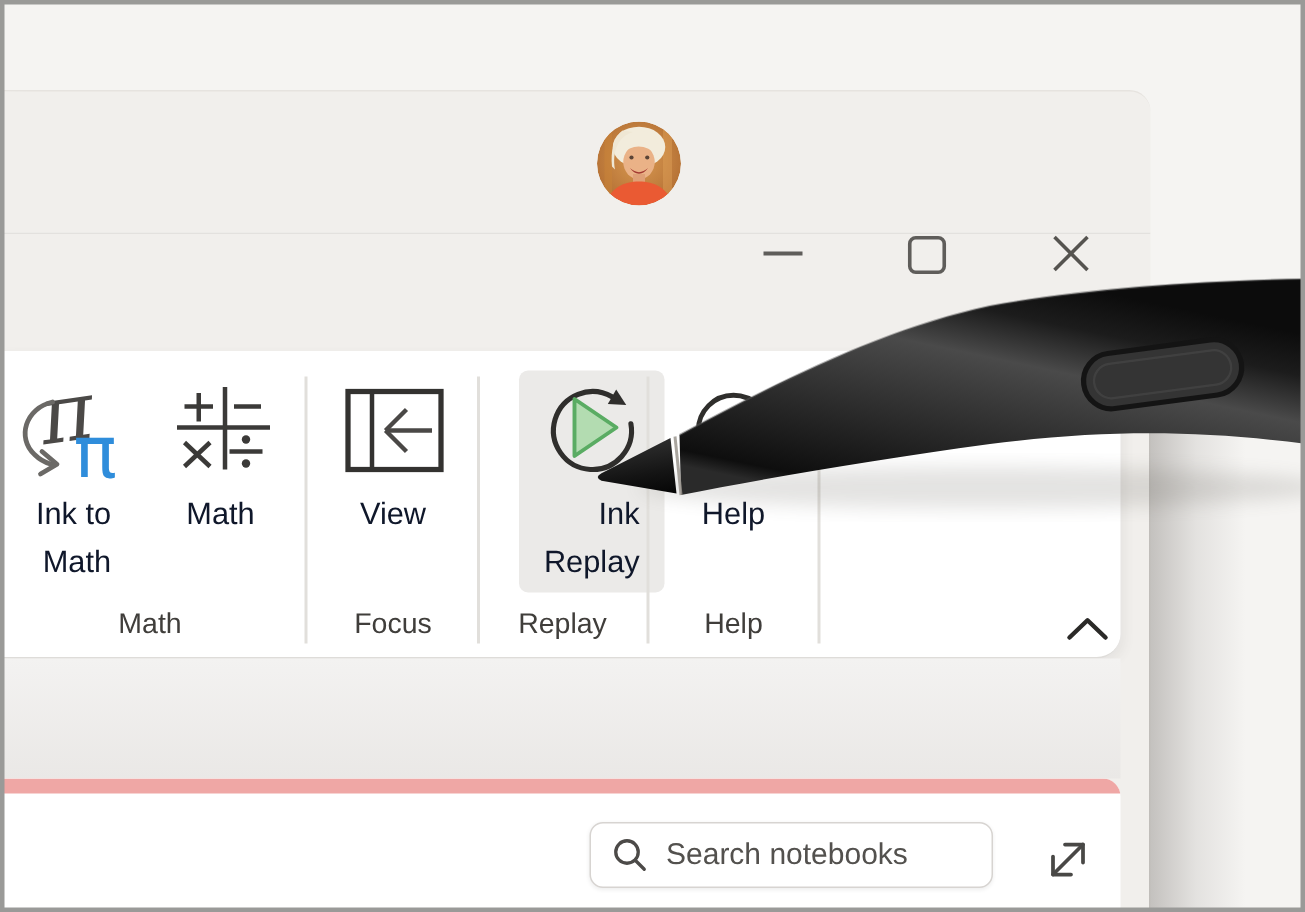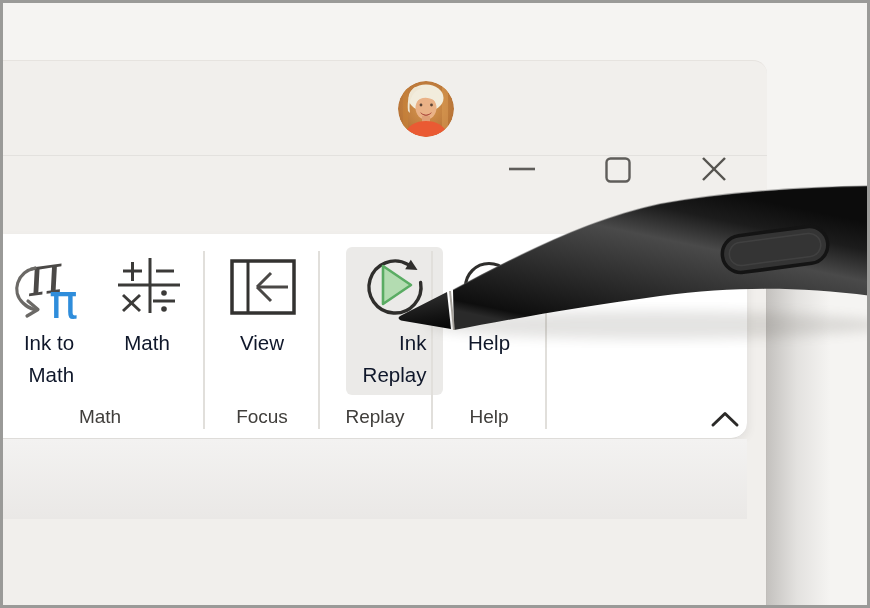--- a/index.html
+++ b/index.html
@@ -197,20 +197,41 @@
 
       <div class="chev">
         <svg width="36" height="26" viewBox="0 0 36 26">
           <polyline points="6,17 18,5.5 30,17" fill="none" stroke="#2b2a28" stroke-width="3" stroke-linecap="round" stroke-linejoin="round"></polyline>
         </svg>
       </div>
     </div>
 
     <div class="band"></div>
 
+    <div class="page">
+      <div class="pinkbar"></div>
+
+      <div class="searchbox">
+        <svg width="26" height="26" viewBox="0 0 26 26">
+          <circle cx="11" cy="11" r="7.5" fill="none" stroke="#4c4a48" stroke-width="2.2"></circle>
+          <line x1="16.5" y1="16.5" x2="22.5" y2="22.5" stroke="#4c4a48" stroke-width="2.2" stroke-linecap="round"></line>
+        </svg>
+        <input type="text" placeholder="Search notebooks" style="">
+      </div>
+
+      <div class="expand-btn">
+        <svg width="36" height="36" viewBox="0 0 36 36">
+          <g fill="none" stroke="#494846" stroke-width="2.5" stroke-linecap="round" stroke-linejoin="round">
+            <line x1="8" y1="28" x2="28" y2="8"></line>
+            <polyline points="16,8 28,8 28,20"></polyline>
+            <polyline points="20,28 8,28 8,16"></polyline>
+          </g>
+        </svg>
+      </div>
+    </div>
   </div>
 
   <div class="edge-shadow"></div>
 
   <svg class="pen" width="870" height="608" viewBox="0 0 870 608">
     <defs>
       <linearGradient id="penBody" gradientUnits="userSpaceOnUse" x1="655" y1="178" x2="620" y2="345">
         <stop offset="0" stop-color="#0c0c0c"></stop>
         <stop offset="0.16" stop-color="#1c1c1c"></stop>
         <stop offset="0.34" stop-color="#4a4a4a"></stop>

